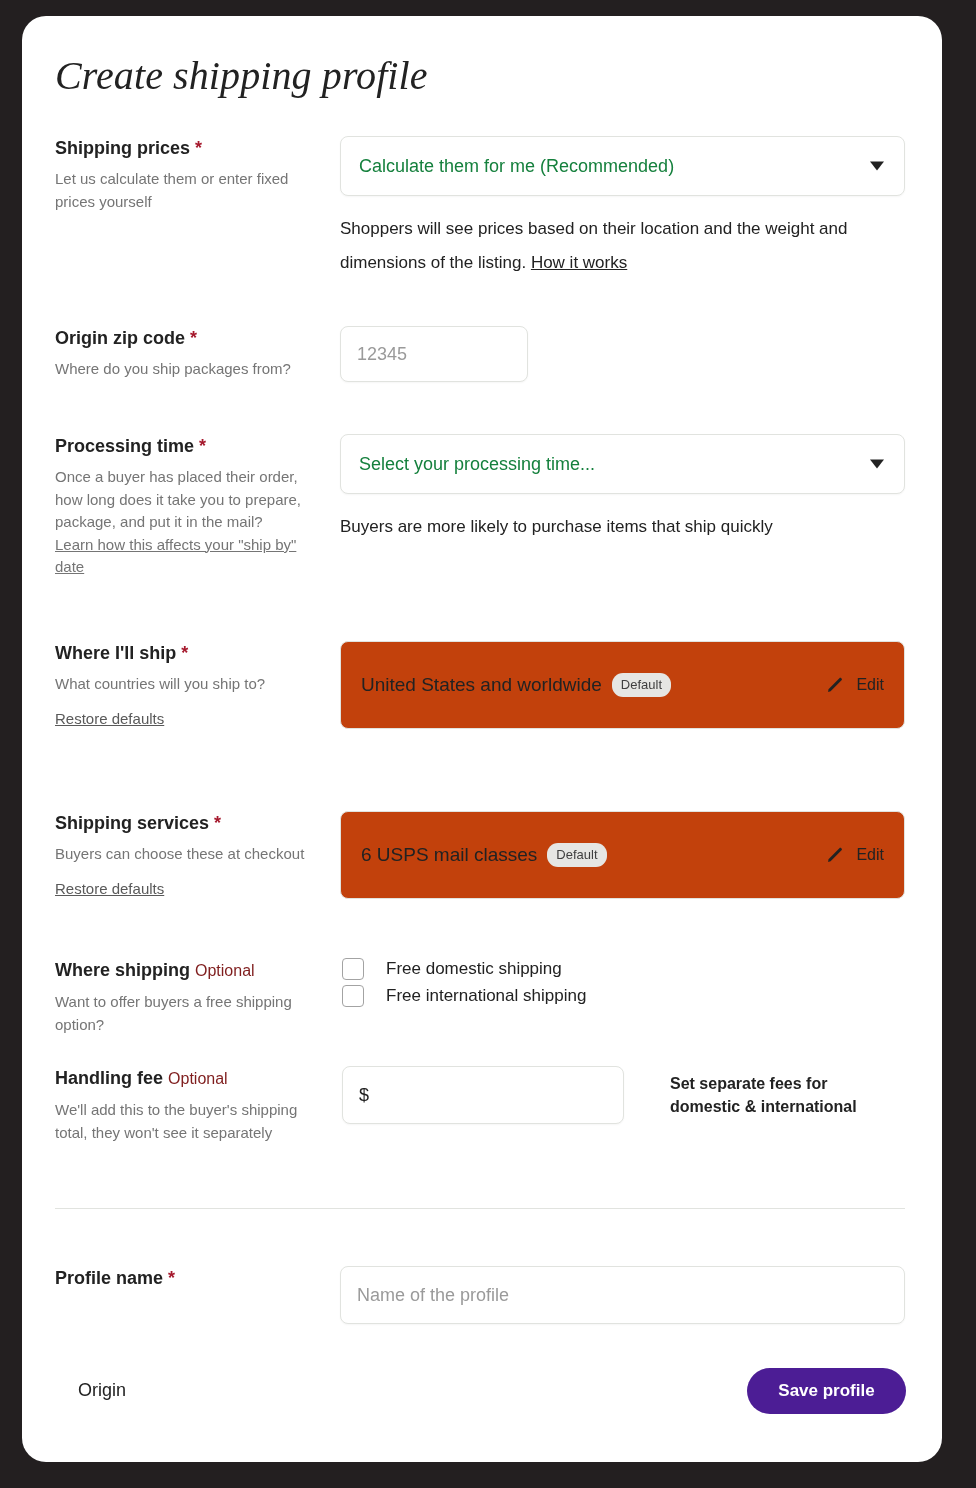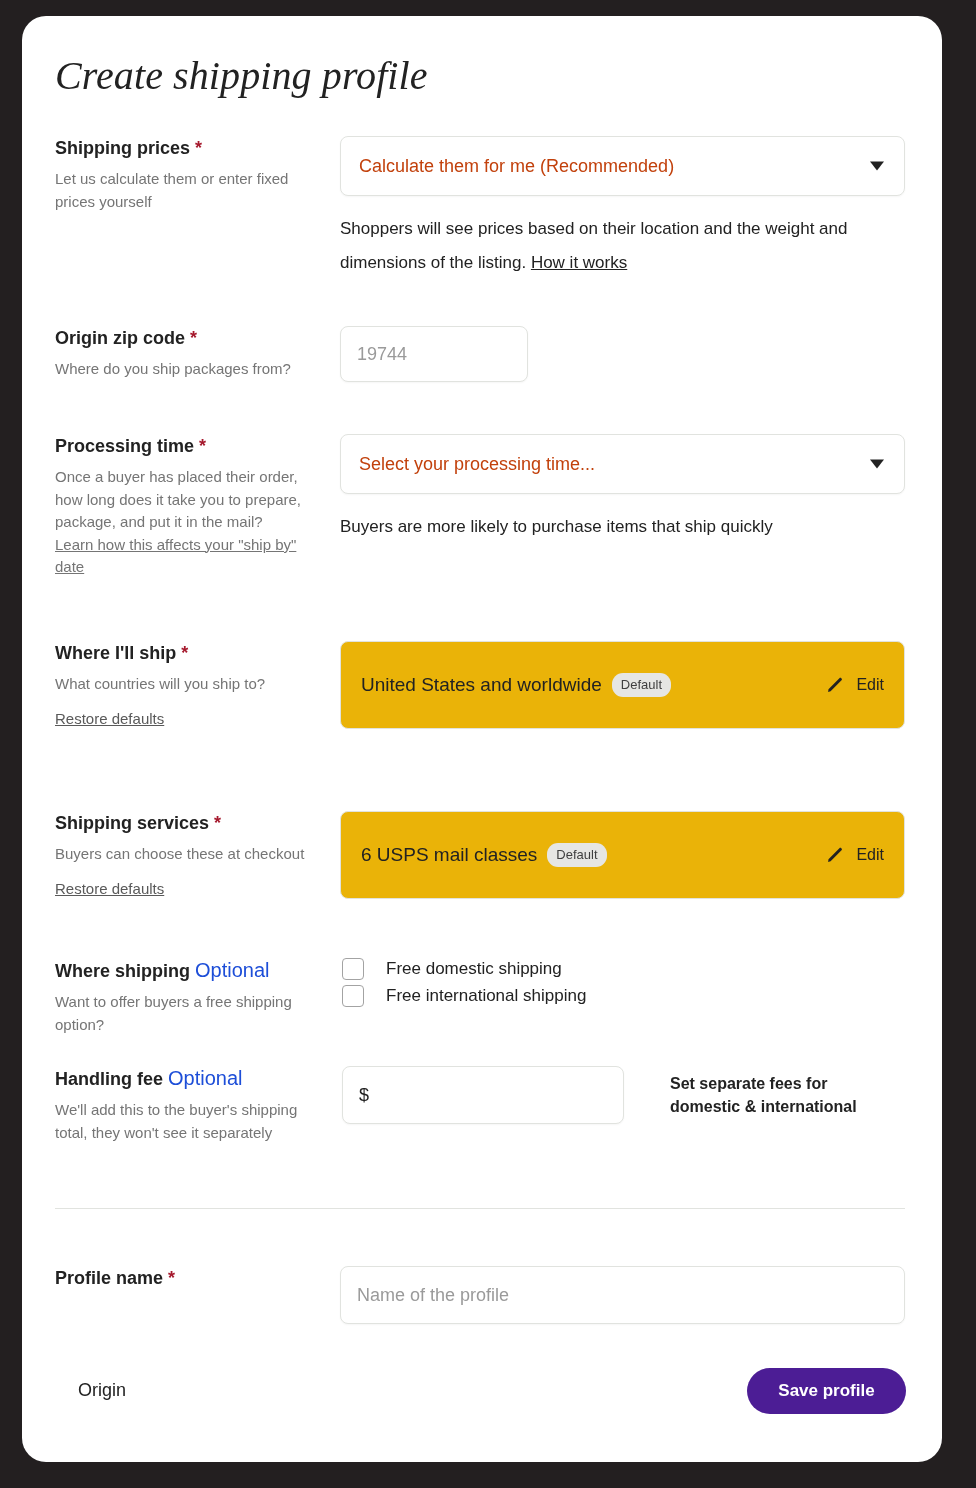--- a/index.html
+++ b/index.html
@@ -65,23 +65,23 @@
     color: #222222;
     line-height: 24px;
     margin: 0 0 8px 0;
   }
   .req-star {
     color: #a61a2e;
     font-weight: bold;
     font-size: 18px;
   }
   .optional-tag {
-    font-size: 20px;
+    font-size: 16px;
     font-weight: normal;
-    color: #1d4ed8;
+    color: #7f1d1d;
   }
   .field-help {
     font-size: 15px;
     color: #757575;
     line-height: 22.5px;
     margin: 0;
   }
   .inline-link {
     color: #757575;
     text-decoration: underline;
@@ -106,21 +106,21 @@
     border-radius: 8px;
     background: #ffffff;
     box-shadow: 0 1px 2px rgba(0,0,0,0.04);
     display: flex;
     align-items: center;
     padding: 0 18px;
     cursor: pointer;
   }
   .select-value {
     font-size: 18px;
-    color: #c2410c;
+    color: #15803d;
   }
   .caret {
     position: absolute;
     right: 20px;
     top: 50%;
     transform: translateY(-50%);
     width: 0;
     height: 0;
     border-left: 7px solid transparent;
     border-right: 7px solid transparent;
@@ -157,21 +157,21 @@
   .text-input.fee { width: 282px; height: 58px; color: #222222; }
   .text-input.pname { width: 565px; height: 58px; }
 
   
   .summary-card {
     box-sizing: border-box;
     width: 565px;
     height: 88px;
     border: 1px solid #e1e3df;
     border-radius: 8px;
-    background: #eab308;
+    background: #c2410c;
     display: flex;
     align-items: center;
     padding: 0 20px;
   }
   .summary-text {
     font-size: 19px;
     color: #222222;
   }
   .badge {
     display: inline-block;
@@ -292,21 +292,21 @@
 
     <div class="row" style="top:310px;">
       <div class="col-label">
         <div class="field-label">
           <span>Origin zip code</span>
           <span class="req-star">*</span>
         </div>
         <p class="field-help">Where do you ship packages from?</p>
       </div>
       <div class="col-field">
-        <div class="text-input zip">19744</div>
+        <div class="text-input zip">12345</div>
       </div>
     </div>
 
     <div class="row" style="top:418px;">
       <div class="col-label">
         <div class="field-label">
           <span>Processing time</span>
           <span class="req-star">*</span>
         </div>
         <p class="field-help">

